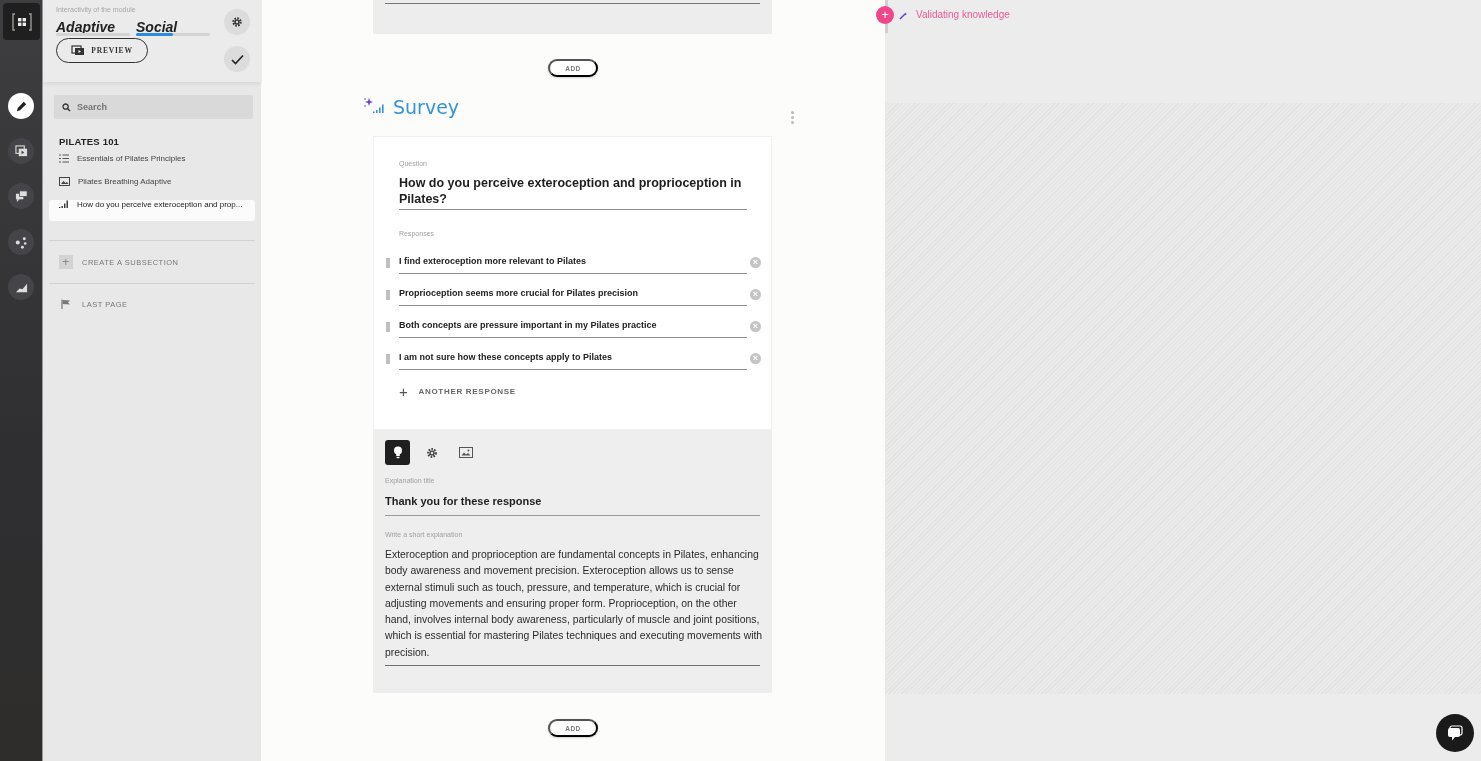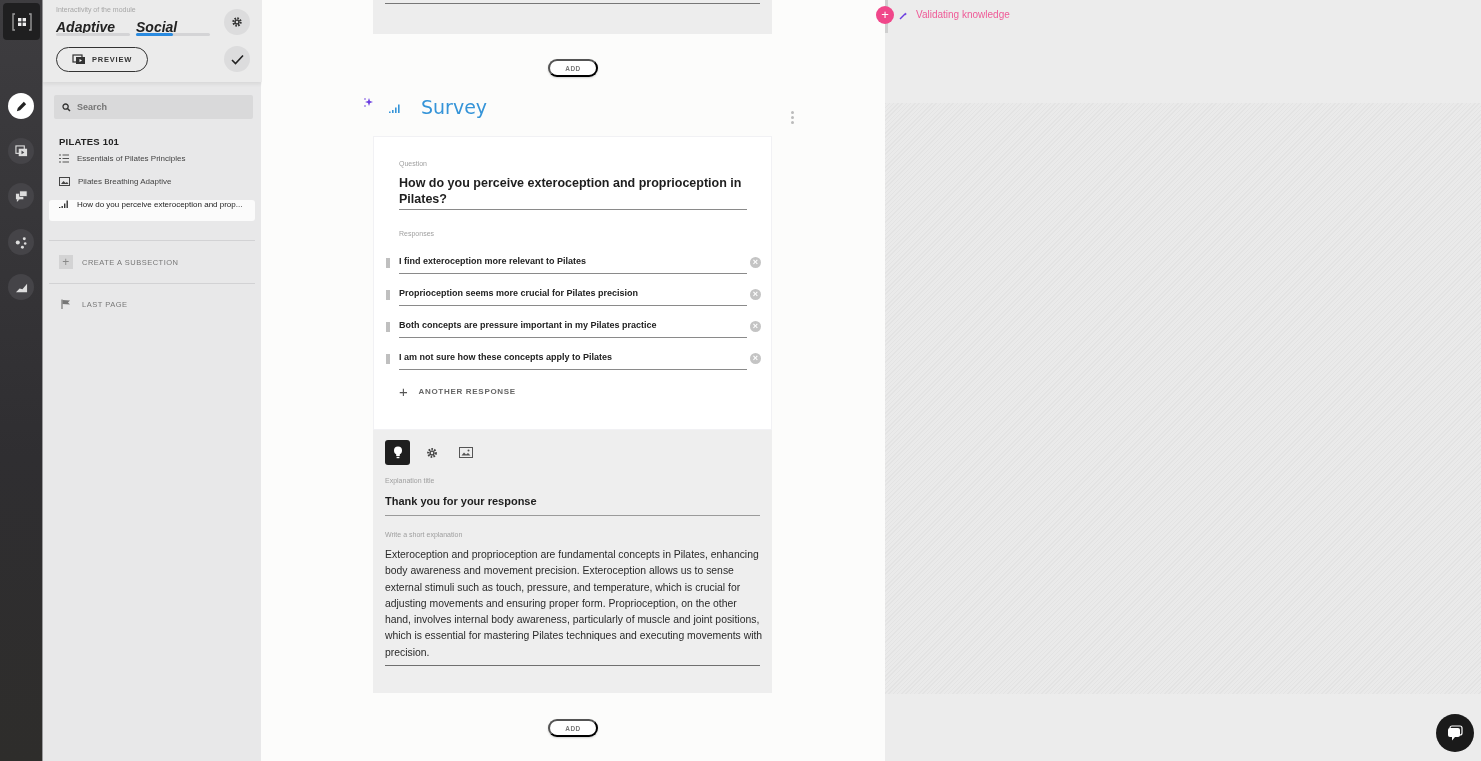--- a/index.html
+++ b/index.html
@@ -14,38 +14,38 @@
   .rail-btn svg { width: 13px; height: 13px; }
 
   
   .sidebar { position: absolute; left: 42px; top: 0; width: 219px; height: 761px; background: #e8e8e9; border-left: 1px solid #9a9a9c; }
   .sb-top { position: absolute; left: 0; top: 0; width: 219px; height: 82px; background: #ebebeb; box-shadow: 0 2px 4px rgba(0,0,0,0.08); }
   .interact-label { position: absolute; left: 13px; top: 6px; font-size: 7px; color: #a7a7a7; }
   .mode { position: absolute; top: 19px; font-size: 14px; font-style: italic; font-weight: bold; color: #222; }
   .mode-bar { position: absolute; top: 33px; height: 3px; width: 74px; background: #d4d4d6; border-radius: 2px; }
   .mode-bar .fill { position: absolute; left: 0; top: 0; height: 3px; width: 37px; background: #2b8be0; border-radius: 2px; }
   .circle-btn { position: absolute; width: 26px; height: 26px; border-radius: 50%; background: #dcdcdd; display: flex; align-items: center; justify-content: center; }
-  .preview-btn { position: absolute; left: 13px; top: 47px; width: 92px; height: 25px; border: 1px solid #333; border-radius: 13px; display: flex; align-items: center; justify-content: center; gap: 6px; font-size: 7.5px; font-weight: bold; letter-spacing: 0.8px; color: #333; background: transparent; }
+  .preview-btn { position: absolute; left: 13px; top: 38px; width: 92px; height: 25px; border: 1px solid #333; border-radius: 13px; display: flex; align-items: center; justify-content: center; gap: 6px; font-size: 7.5px; font-weight: bold; letter-spacing: 0.8px; color: #333; background: transparent; font-family: Liberation Serif, serif; }
   .search { position: absolute; left: 11px; top: 95px; width: 199px; height: 24px; background: #d9d9da; border-radius: 2px; display: flex; align-items: center; padding-left: 8px; gap: 6px; }
   .search input { border: none; background: transparent; font-size: 9px; color: #999; width: 160px; outline: none; font-family: "Liberation Sans", sans-serif; font-weight: bold; }
   .section-title { position: absolute; left: 16px; top: 136px; font-size: 9.5px; font-weight: bold; color: #222; letter-spacing: 0.2px; }
   .nav-item { position: absolute; left: 6px; width: 206px; height: 21px; display: flex; gap: 8px; padding-left: 10px; font-size: 8px; color: #444; border-radius: 3px; white-space: nowrap; overflow: hidden; }
   .nav-item.active { background: #fbfbfb; color: #222; }
   .nav-item svg { flex: none; }
   .divider { position: absolute; left: 6px; width: 206px; height: 1px; background: #d2d2d4; }
   .sub-btn { position: absolute; left: 16px; top: 255px; display: flex; align-items: center; gap: 9px; font-size: 7.5px; color: #777; letter-spacing: 0.5px; }
   .plus-box { width: 14px; height: 14px; background: #d3d3d4; display: flex; align-items: center; justify-content: center; color: #888; font-size: 12px; }
   .last-page { position: absolute; left: 18px; top: 299px; display: flex; align-items: flex-end; gap: 11px; font-size: 7.5px; color: #777; letter-spacing: 0.5px; }
 
   
   .center { position: absolute; left: 262px; top: 0; width: 623px; height: 761px; background: #fcfcfb; }
   .prev-card { position: absolute; left: 111px; top: -2px; width: 399px; height: 36px; background: #ededed; }
   .prev-card .line { position: absolute; left: 12px; right: 12px; top: 5px; height: 1px; background: #777; }
   .add-btn { position: absolute; width: 50px; height: 18px; border-radius: 9px; background: #fff; box-shadow: 0 1px 2px rgba(0,0,0,0.18); display: flex; align-items: center; justify-content: center; font-size: 6.5px; font-weight: bold; color: #777; letter-spacing: 0.5px; }
-  .survey-head { position: absolute; left: 116px; top: 96px; display: flex; align-items: flex-end; gap: 20px; }
+  .survey-head { position: absolute; left: 100px; top: 96px; display: flex; align-items: flex-end; gap: 8px; }
   .survey-title { font-size: 19px; color: #3594d8; font-family: "DejaVu Sans", sans-serif; font-weight: normal; }
   .kebab { position: absolute; left: 527px; top: 111px; width: 6px; display: flex; flex-direction: column; gap: 2px; align-items: center; }
   .kebab span { width: 3px; height: 3px; border-radius: 50%; background: #bbb; }
 
   .survey-card { position: absolute; left: 111px; top: 136px; width: 399px; height: 294px; background: #fff; border: 1px solid #f1f1f4; }
   .field-label { position: absolute; font-size: 7px; color: #9f9f9f; }
   .question-text { position: absolute; left: 25px; top: 38px; width: 350px; font-size: 12.5px; font-weight: bold; line-height: 16px; color: #1e1e1e; }
   .uline { position: absolute; height: 1px; background: #8a8a8a; }
   .resp { position: absolute; left: 12px; width: 380px; height: 20px; }
   .resp .grip { position: absolute; left: 0; top: 4px; width: 4px; height: 10px; background-image: radial-gradient(#bbb 0.7px, transparent 0.8px); background-size: 2px 2px; }
@@ -275,21 +275,21 @@
         </svg>
     </div>
     <div class="tab-icon" style="left:80px">
       <svg width="14" height="11" viewBox="0 0 14 11">
           <rect x="0.5" y="0.5" width="13" height="10" fill="none" stroke="#555" stroke-width="1"></rect>
           <path d="M2.5 8.5 L5 5.5 L7 7.5 L9 6 L11.5 8.5Z" fill="#555"></path>
           <circle cx="9.5" cy="3.5" r="1" fill="#555"></circle>
         </svg>
     </div>
     <div class="field-label" style="left:12px; top:47px">Explanation title</div>
-    <div class="expl-title">Thank you for your response</div>
+    <div class="expl-title">Thank you for these response</div>
     <div class="uline" style="left:12px; top:85px; width:375px; background:#9a9a9a"></div>
     <div class="field-label" style="left:12px; top:101px">Write a short explanation</div>
     <div class="expl-body">Exteroception and proprioception are fundamental concepts in Pilates, enhancing body awareness and movement precision. Exteroception allows us to sense external stimuli such as touch, pressure, and temperature, which is crucial for adjusting movements and ensuring proper form. Proprioception, on the other hand, involves internal body awareness, particularly of muscle and joint positions, which is essential for mastering Pilates techniques and executing movements with precision.</div>
     <div class="uline" style="left:12px; top:235px; width:375px; background:#6f6f6f"></div>
   </div>
 
   <button class="add-btn" style="left:286px; top:719px">ADD</button>
 </div>
 
 <div class="right">

